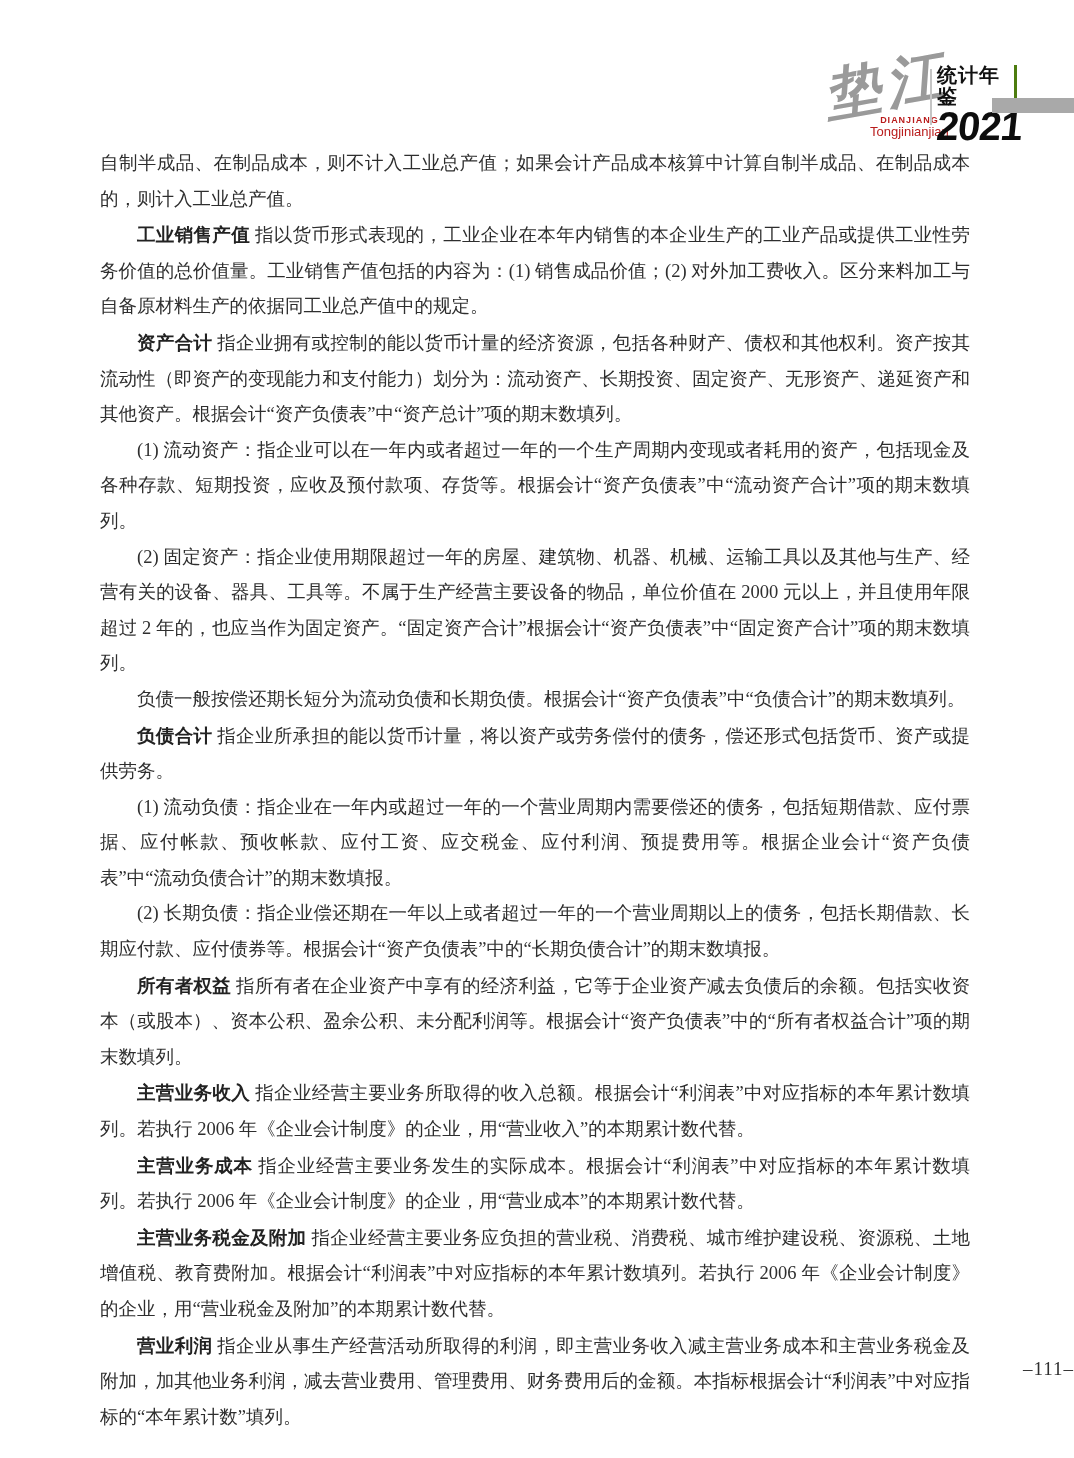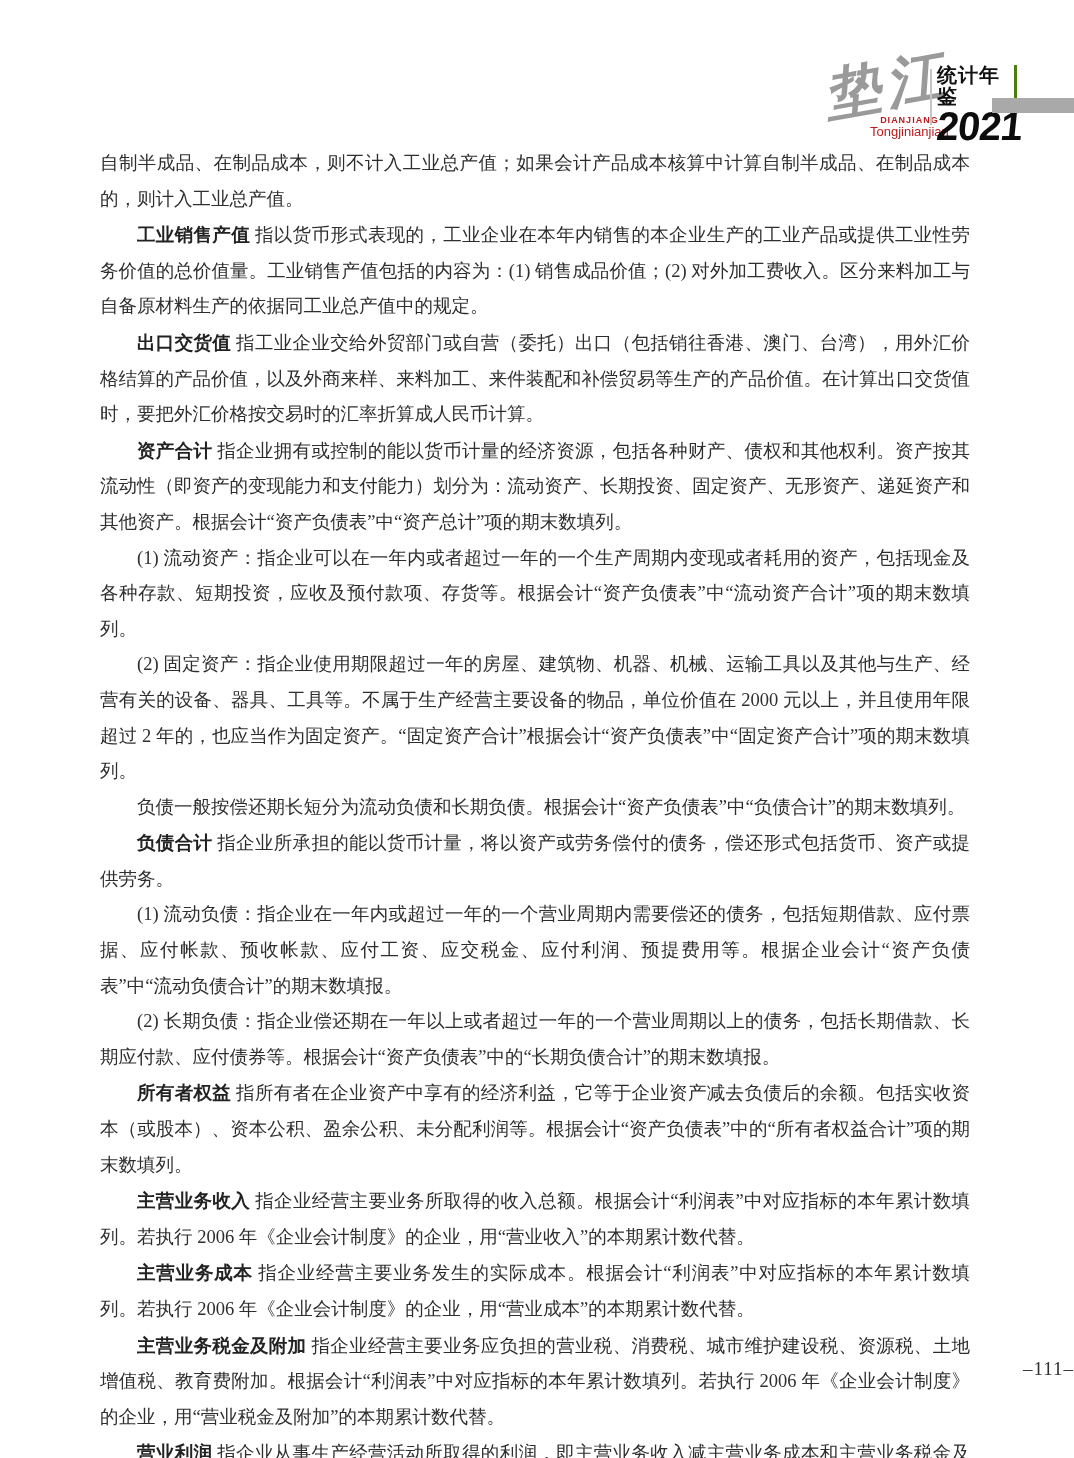--- a/index.html
+++ b/index.html
@@ -146,21 +146,20 @@
     <div class="logo-right">
       <span class="logo-title">统计年鉴</span><br>
       <span class="logo-year">2021</span>
     </div>
   </div>
   <div class="header-bar"></div>
 
   <div class="content">
       <p class="para">自制半成品、在制品成本，则不计入工业总产值；如果会计产品成本核算中计算自制半成品、在制品成本的，则计入工业总产值。</p>
       <p class="para indent"><b class="term">工业销售产值</b> 指以货币形式表现的，工业企业在本年内销售的本企业生产的工业产品或提供工业性劳务价值的总价值量。工业销售产值包括的内容为：(1) 销售成品价值；(2) 对外加工费收入。区分来料加工与自备原材料生产的依据同工业总产值中的规定。</p>
-      <p class="para indent"><b class="term">出口交货值</b> 指工业企业交给外贸部门或自营（委托）出口（包括销往香港、澳门、台湾），用外汇价格结算的产品价值，以及外商来样、来料加工、来件装配和补偿贸易等生产的产品价值。在计算出口交货值时，要把外汇价格按交易时的汇率折算成人民币计算。</p>
       <p class="para indent"><b class="term">资产合计</b> 指企业拥有或控制的能以货币计量的经济资源，包括各种财产、债权和其他权利。资产按其流动性（即资产的变现能力和支付能力）划分为：流动资产、长期投资、固定资产、无形资产、递延资产和其他资产。根据会计“资产负债表”中“资产总计”项的期末数填列。</p>
       <p class="para indent">(1) 流动资产：指企业可以在一年内或者超过一年的一个生产周期内变现或者耗用的资产，包括现金及各种存款、短期投资，应收及预付款项、存货等。根据会计“资产负债表”中“流动资产合计”项的期末数填列。</p>
       <p class="para indent">(2) 固定资产：指企业使用期限超过一年的房屋、建筑物、机器、机械、运输工具以及其他与生产、经营有关的设备、器具、工具等。不属于生产经营主要设备的物品，单位价值在 2000 元以上，并且使用年限超过 2 年的，也应当作为固定资产。“固定资产合计”根据会计“资产负债表”中“固定资产合计”项的期末数填列。</p>
       <p class="para indent">负债一般按偿还期长短分为流动负债和长期负债。根据会计“资产负债表”中“负债合计”的期末数填列。</p>
       <p class="para indent"><b class="term">负债合计</b> 指企业所承担的能以货币计量，将以资产或劳务偿付的债务，偿还形式包括货币、资产或提供劳务。</p>
       <p class="para indent">(1) 流动负债：指企业在一年内或超过一年的一个营业周期内需要偿还的债务，包括短期借款、应付票据、应付帐款、预收帐款、应付工资、应交税金、应付利润、预提费用等。根据企业会计“资产负债表”中“流动负债合计”的期末数填报。</p>
       <p class="para indent">(2) 长期负债：指企业偿还期在一年以上或者超过一年的一个营业周期以上的债务，包括长期借款、长期应付款、应付债券等。根据会计“资产负债表”中的“长期负债合计”的期末数填报。</p>
       <p class="para indent"><b class="term">所有者权益</b> 指所有者在企业资产中享有的经济利益，它等于企业资产减去负债后的余额。包括实收资本（或股本）、资本公积、盈余公积、未分配利润等。根据会计“资产负债表”中的“所有者权益合计”项的期末数填列。</p>
       <p class="para indent"><b class="term">主营业务收入</b> 指企业经营主要业务所取得的收入总额。根据会计“利润表”中对应指标的本年累计数填列。若执行 2006 年《企业会计制度》的企业，用“营业收入”的本期累计数代替。</p>
       <p class="para indent"><b class="term">主营业务成本</b> 指企业经营主要业务发生的实际成本。根据会计“利润表”中对应指标的本年累计数填列。若执行 2006 年《企业会计制度》的企业，用“营业成本”的本期累计数代替。</p>

